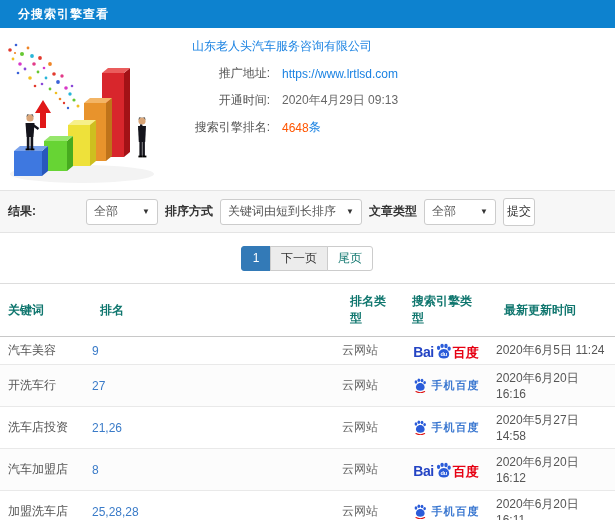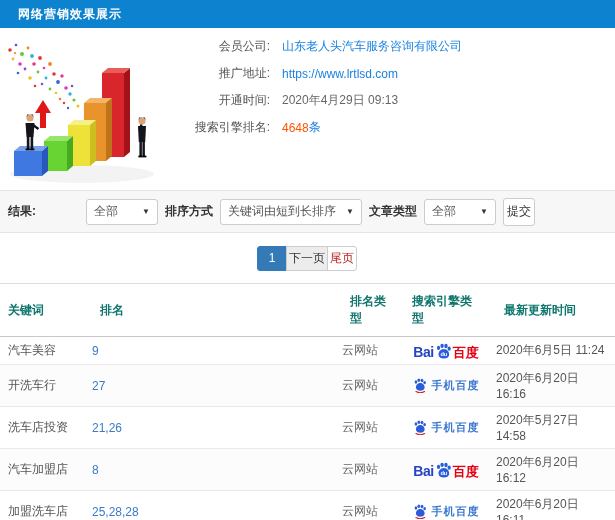--- a/index.html
+++ b/index.html
@@ -33,26 +33,26 @@
                  cursor:pointer; white-space:nowrap; }
   .fake-select .caret { font-size:8px; color:#333; margin-left:8px; }
   .w-small { width:72px; }
   .w-large { width:142px;align-items:center; }
   .submit-btn { height:28px; padding:0 3px; background:#fff; border:1px solid #ccc; border-radius:3px;
                 color:#333; font-size:12px; font-family:inherit; cursor:pointer; }
 
   
   .pager { display:flex; justify-content:center; padding:13px 0 12px; }
   .page-item { display:inline-block; min-width:30px; height:25px; line-height:23px; text-align:center;
-               border:1px solid #ccc; margin-left:-1px; text-decoration:none; color:#333; padding:0 2px;
+               border:1px solid #ccc; margin-left:-1px; text-decoration:none; color:#333; padding:0 10px;
                background:#fff; cursor:pointer; }
   .page-item.active { background:var(--accent,#337ab7); border-color:var(--accent,#337ab7); color:#fff;
                       border-radius:3px 0 0 3px; padding:0; }
   .page-item.next { background:#ececec; }
-  .page-item.last { background:#fff; color:#b91c1c; border-radius:0 3px 3px 0; }
+  .page-item.last { background:#fff; color:#0f766e; border-radius:0 3px 3px 0; }
 
   
   .rank-table { width:100%; border-collapse:collapse; table-layout:fixed; }
   .rank-table th { text-align:left; font-weight:bold; color:#0f766e; padding:9px 12px;
                    border-top:1px solid #ddd; border-bottom:1px solid #c8c8c8; }
   .rank-table td { padding:5px 4px; border-bottom:1px solid #e9e9e9; height:26px; vertical-align:middle; }
   .rank-table tr:nth-child(even) td { background:#fcfcfc; }
   .col-kw { width:88px; } .col-rank { width:250px; } .col-rt { width:62px; }
   .col-eng { width:92px; } .col-dt { width:123px; }
   th.first, td.kw { padding-left:8px; }
@@ -69,21 +69,21 @@
   .baidu-logo .paw { margin:0 1px -1px 1px; }
   .mbaidu-logo { display:inline-flex; align-items:center; gap:5px; }
   .mbd-text { color:#3a77d0; font-size:11px; font-weight:bold; letter-spacing:1px; }
 </style>
 </head>
 <body>
 
 <div class="page">
 
   <header class="topbar">
-    <span>网络营销效果展示</span>
+    <span>分搜索引擎查看</span>
   </header>
 
   <section class="info-section">
     <div class="chart-wrap">
       <svg width="180" height="160" viewBox="0 0 180 160">
         <ellipse cx="82" cy="146" rx="72" ry="9" fill="#f3f3f3"></ellipse>
 
         <g>
           <circle cx="10" cy="22" r="1.8" fill="#e23a2e"></circle>
             <circle cx="16" cy="17" r="1.3" fill="#3a62d8"></circle>
@@ -166,21 +166,20 @@
           <rect x="139.4" y="114" width="2.5" height="14.5" fill="#14141c"></rect>
           <rect x="142.4" y="114" width="2.5" height="14.5" fill="#14141c"></rect>
           <rect x="138.4" y="127.6" width="4" height="1.8" fill="#000"></rect>
           <rect x="142.4" y="127.6" width="4" height="1.8" fill="#000"></rect>
         </g>
       </svg>
     </div>
 
     <div class="info-list">
       <div class="info-row">
-        <span class="info-label">会员公司:</span>
         <a class="info-link">山东老人头汽车服务咨询有限公司</a>
       </div>
       <div class="info-row">
         <span class="info-label">推广地址:</span>
         <a class="info-link">https://www.lrtlsd.com</a>
       </div>
       <div class="info-row">
         <span class="info-label">开通时间:</span>
         <span class="info-value">2020年4月29日 09:13</span>
       </div>

